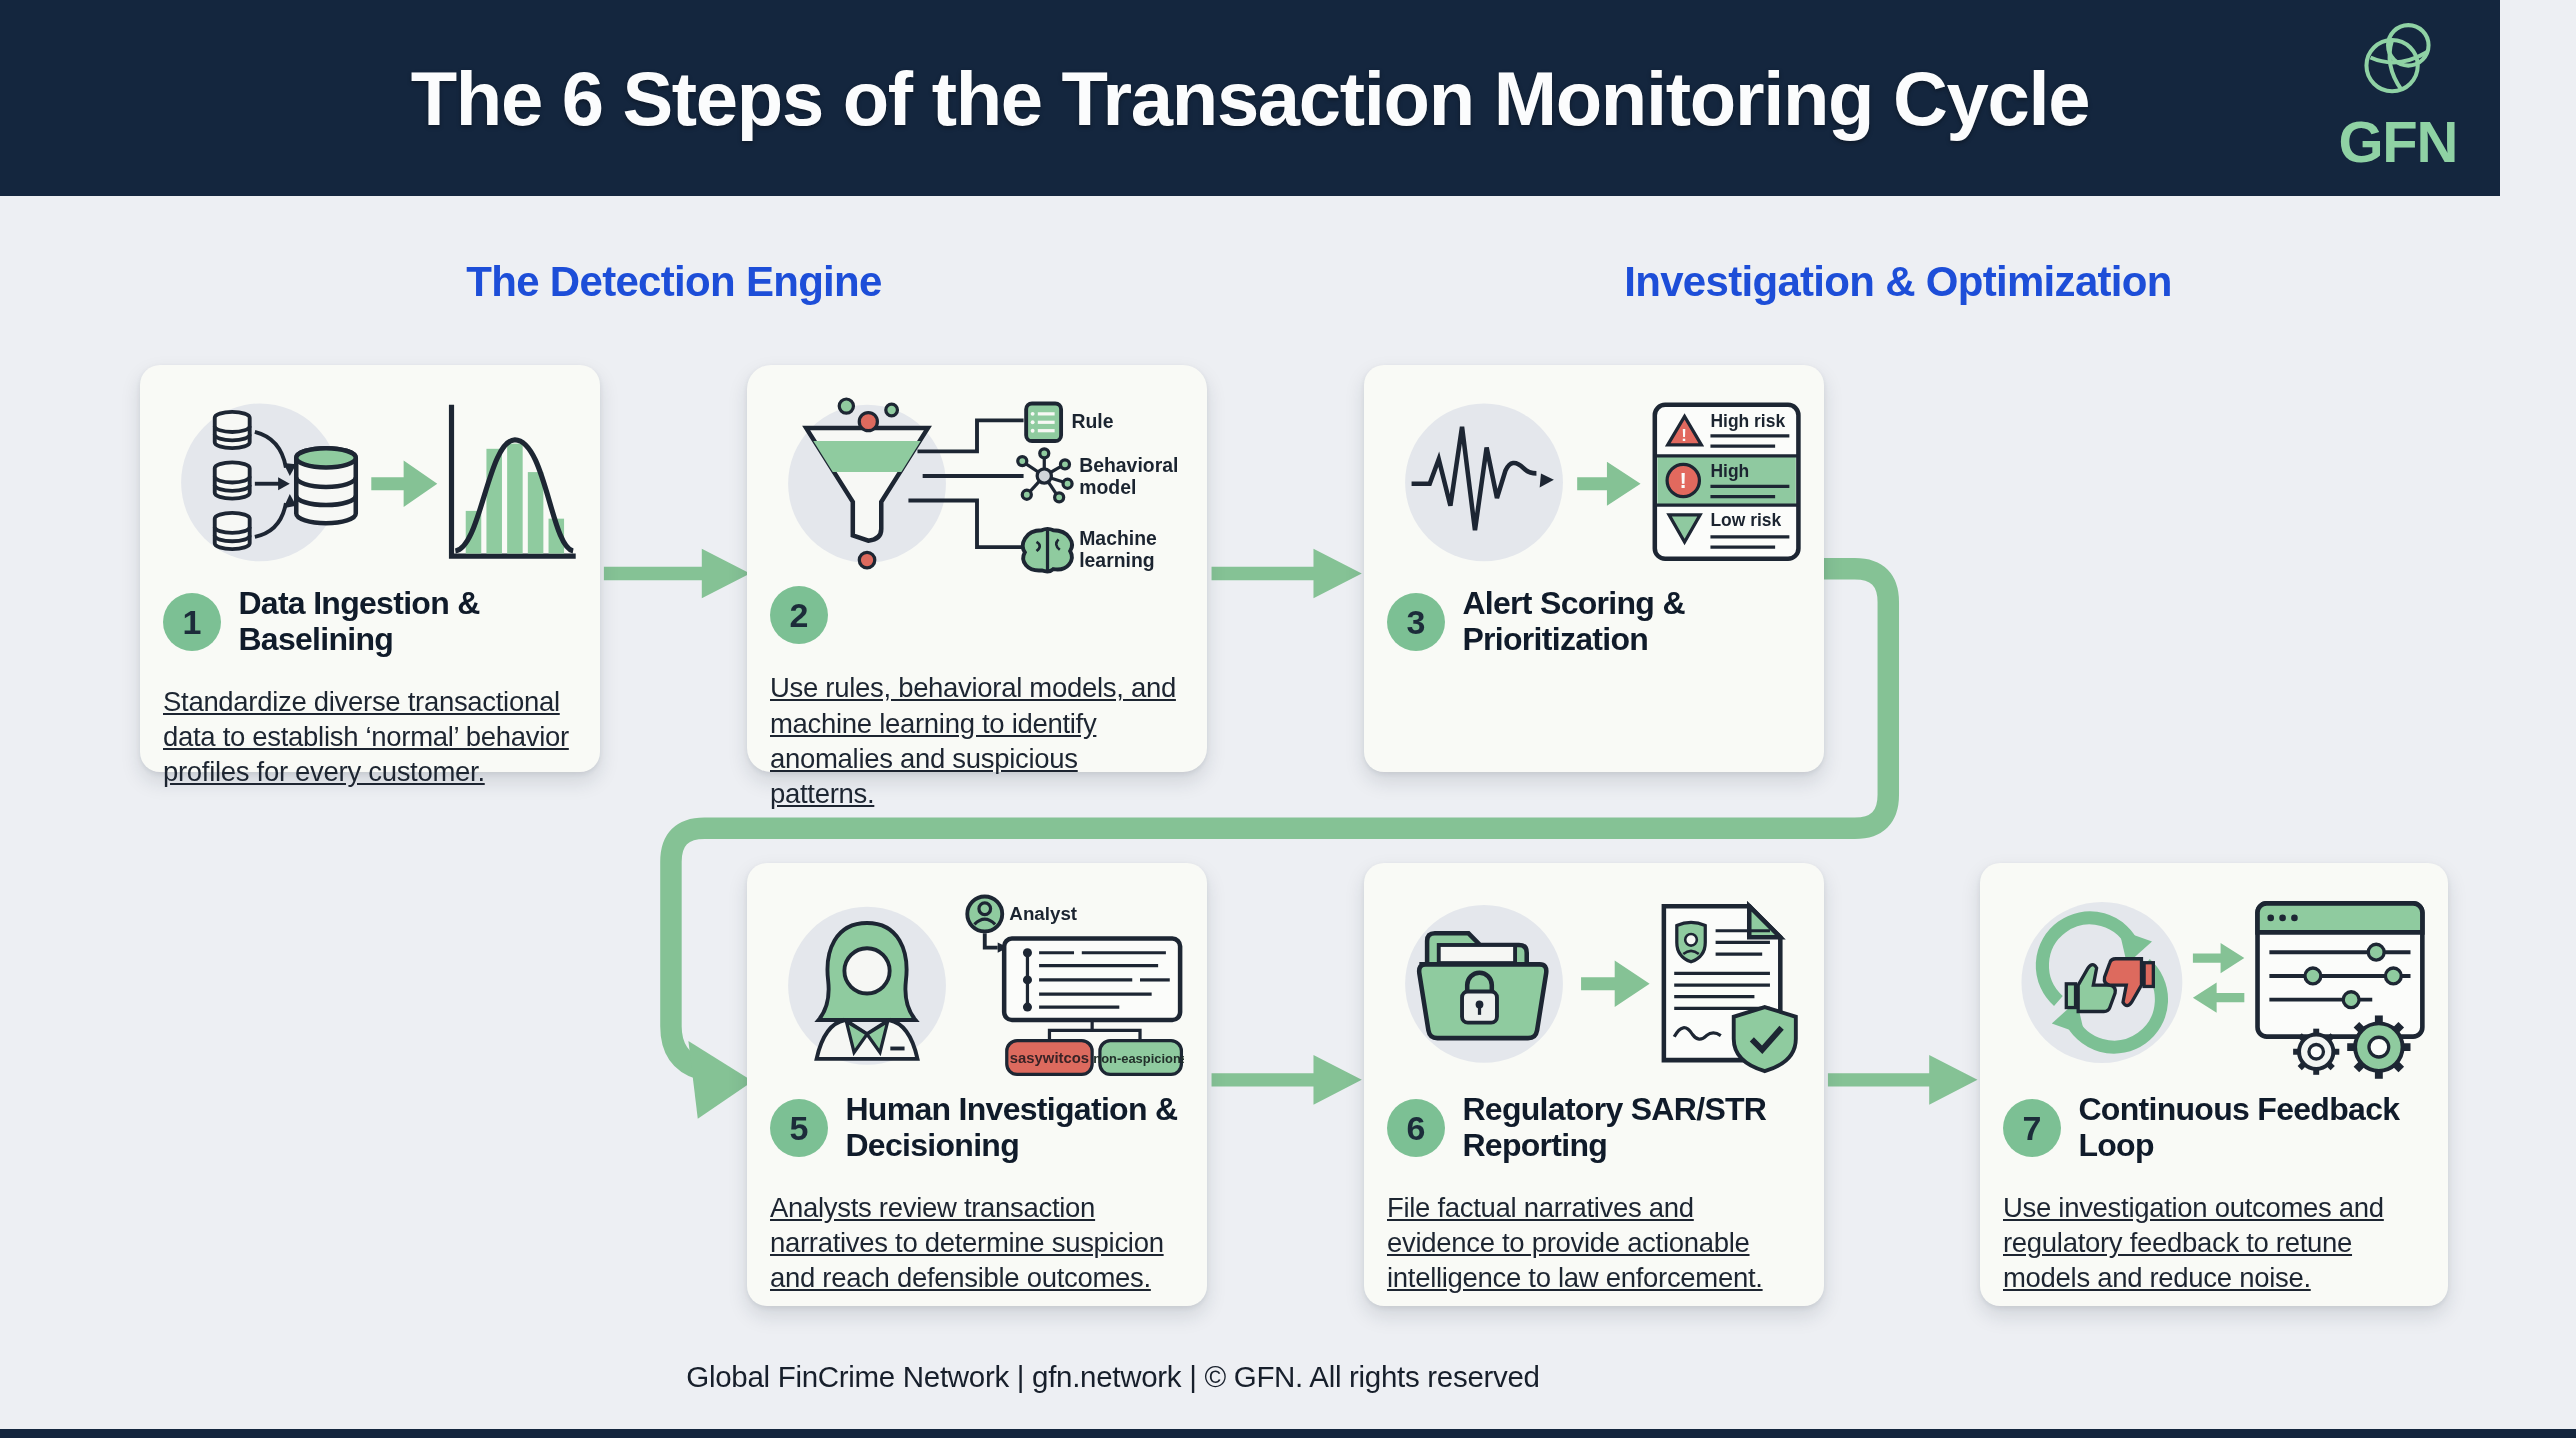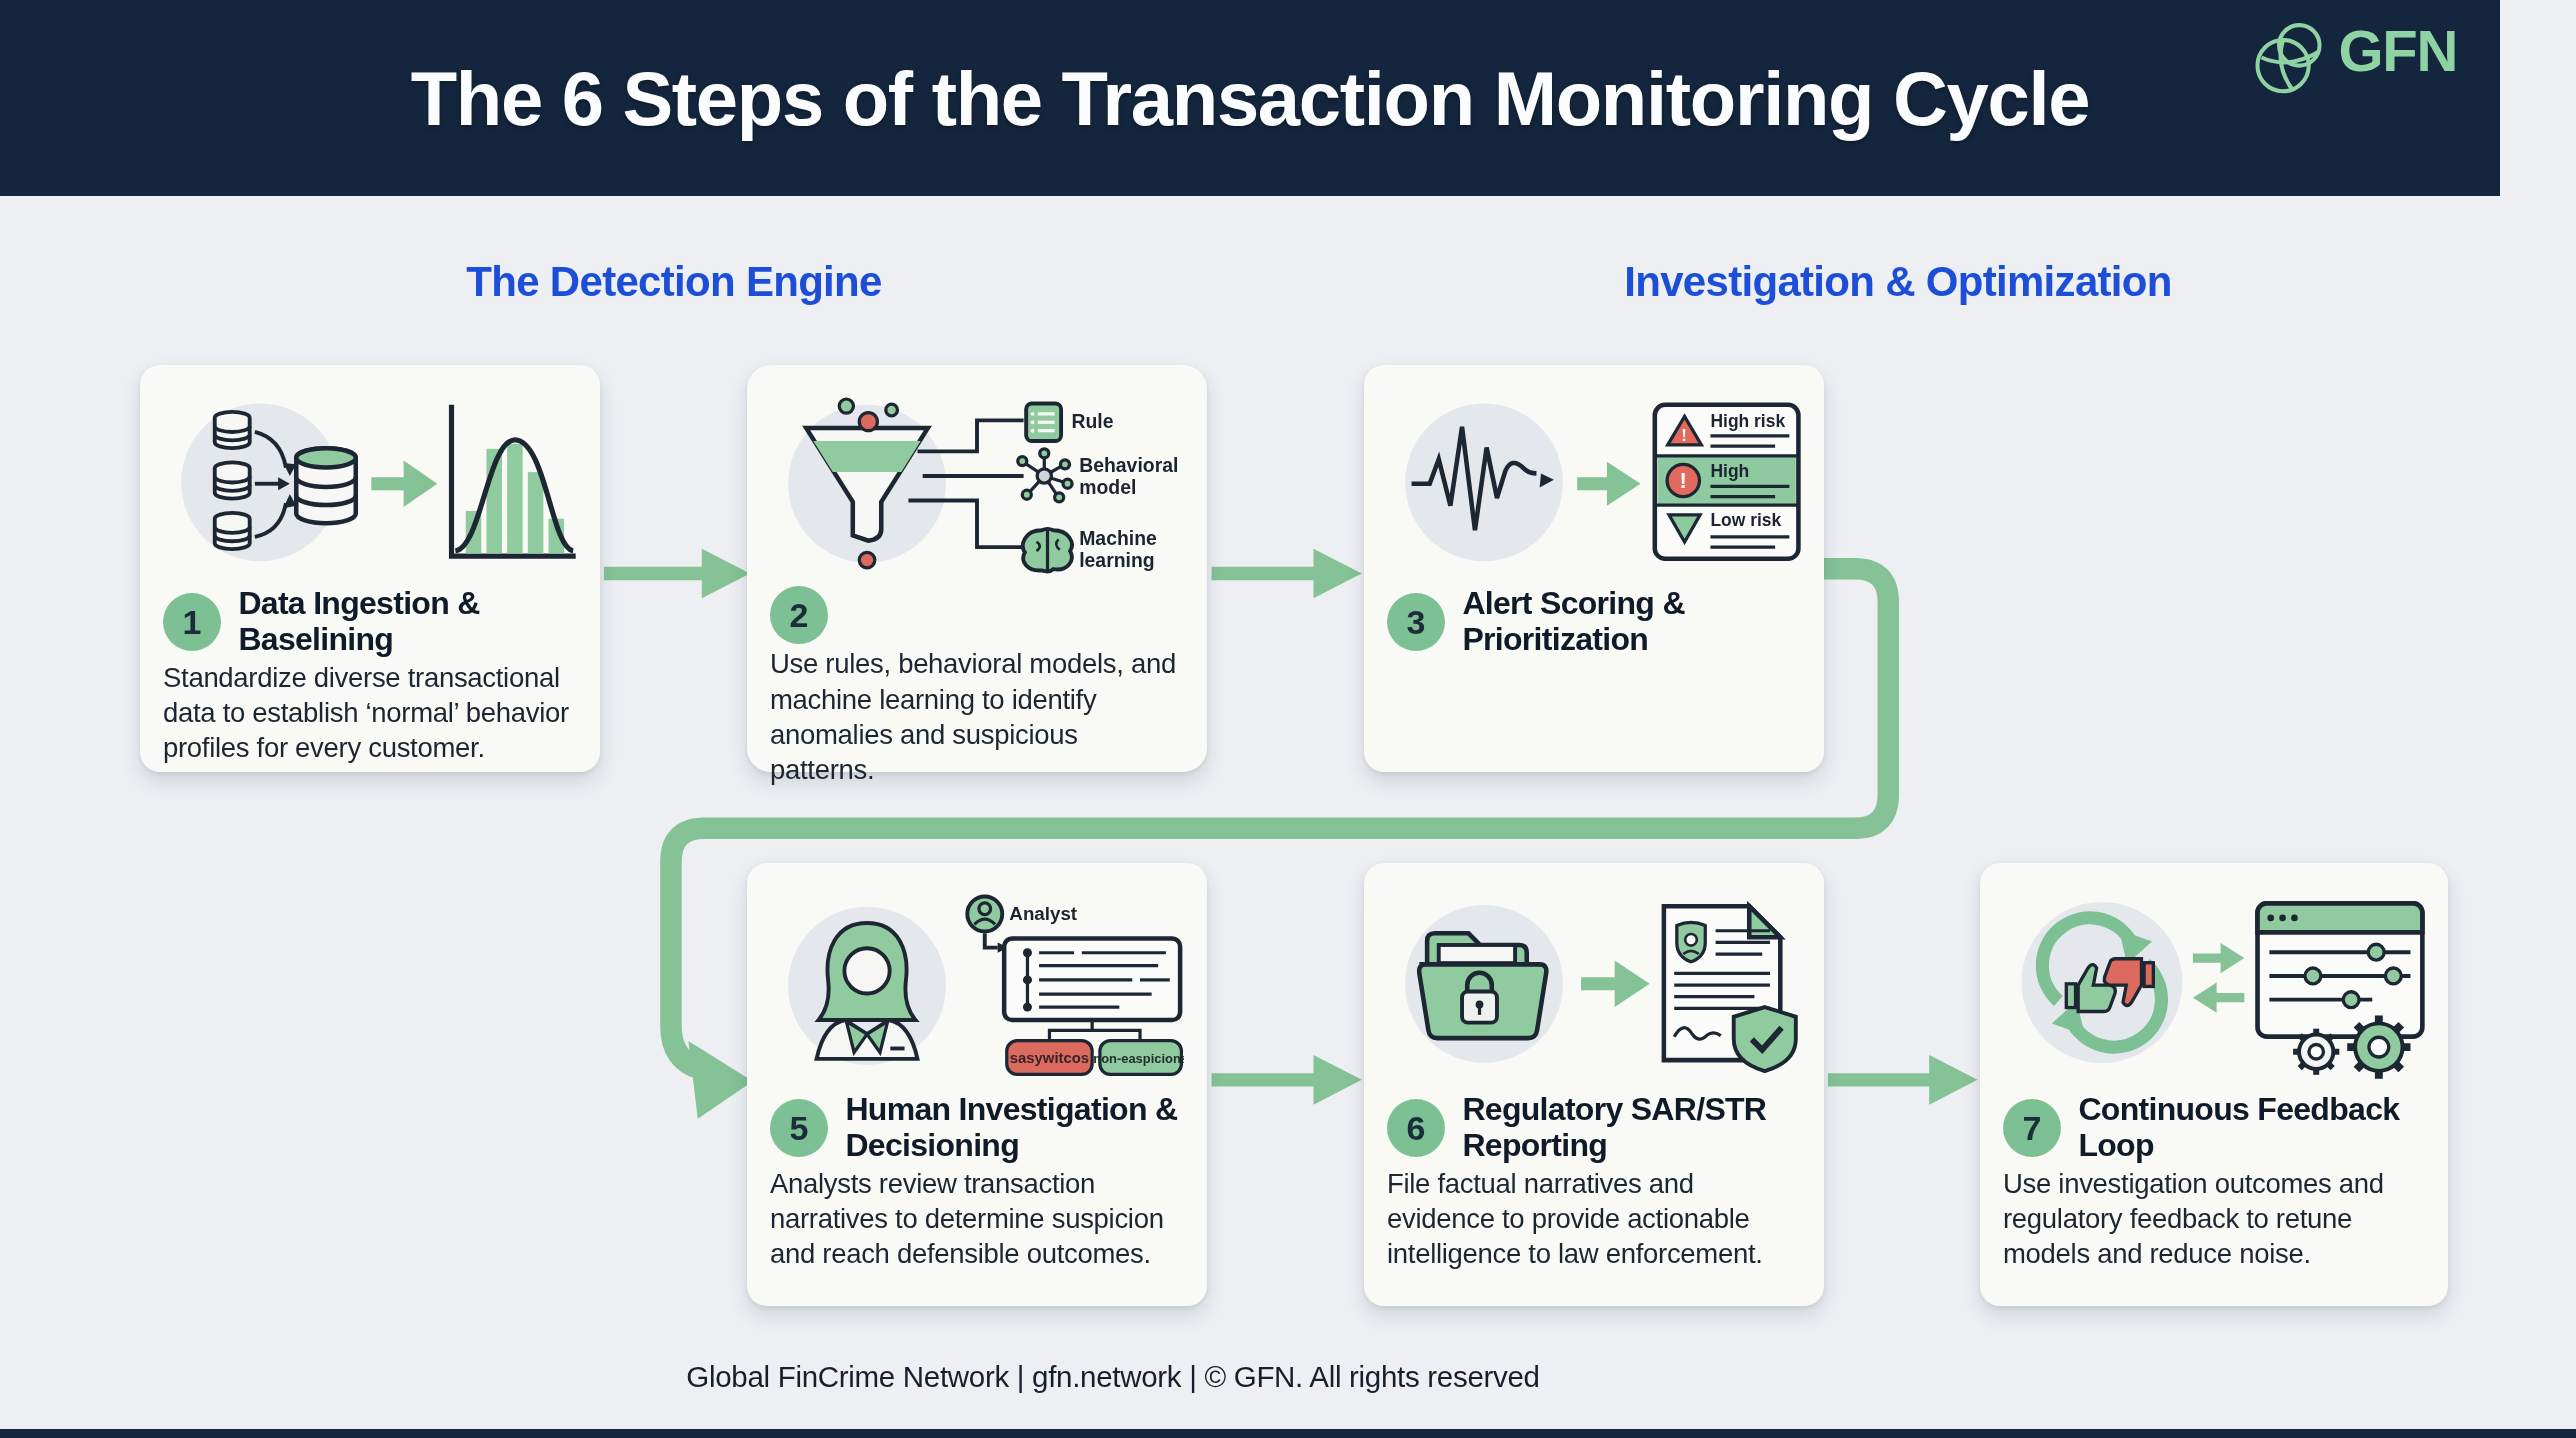--- a/index.html
+++ b/index.html
@@ -12,21 +12,21 @@
   
   .header{
     position:absolute;left:0;top:0;width:2500px;height:196px;
     background:#14263e;display:flex;align-items:center;justify-content:center;
   }
   .page-title{
     color:#fbfcfd;font-size:76px;font-weight:bold;letter-spacing:-1.3px;
     text-shadow:0 2px 4px rgba(0,0,0,.35);
   }
   .brand{
-    position:absolute;right:43px;top:17.4px;display:flex;align-items:flex-start;gap:9.4px;
+    position:absolute;right:43px;top:17.4px;display:flex;align-items:center;gap:9.4px;flex-direction:column;
   }
   .brand-text{color:#8fd2a4;font-size:58px;font-weight:bold;letter-spacing:-1.3px;}
   
   .section-title{
     position:absolute;top:258px;transform:translateX(-50%);
     font-size:42px;font-weight:bold;color:#1d4ed8;letter-spacing:-0.7px;white-space:nowrap;
   }
   #sec1{left:674px;}
   #sec2{left:1898px;}
   
@@ -47,21 +47,21 @@
   .card-head{display:flex;align-items:center;gap:17.4px;margin-top:9.4px;}
   .badge{
     flex:0 0 auto;width:58px;height:58px;border-radius:50%;background:#7cc094;
     display:flex;align-items:center;justify-content:center;
     font-size:34px;font-weight:bold;color:#1c2c3a;
   }
   .step-title{
     font-size:32px;font-weight:bold;color:#101b2a;line-height:1.12;letter-spacing:-0.7px;
   }
   .step-desc{
-    margin-top:2px;font-size:27.5px;color:#1d2531;line-height:1.28;letter-spacing:-0.3px;
+    margin-top:26px;font-size:27.5px;color:#1d2531;line-height:1.28;letter-spacing:-0.3px;text-decoration:underline;
   }
   
   .flow{position:absolute;left:0;top:0;pointer-events:none;}
   
   .footer{
     position:absolute;left:0;top:1360px;width:2226px;text-align:center;
     font-size:29.5px;color:#171f2b;letter-spacing:-0.3px;
   }
   .bottom-bar{position:absolute;left:0;bottom:0;width:2576px;height:9.4px;background:#14263e;}
   

